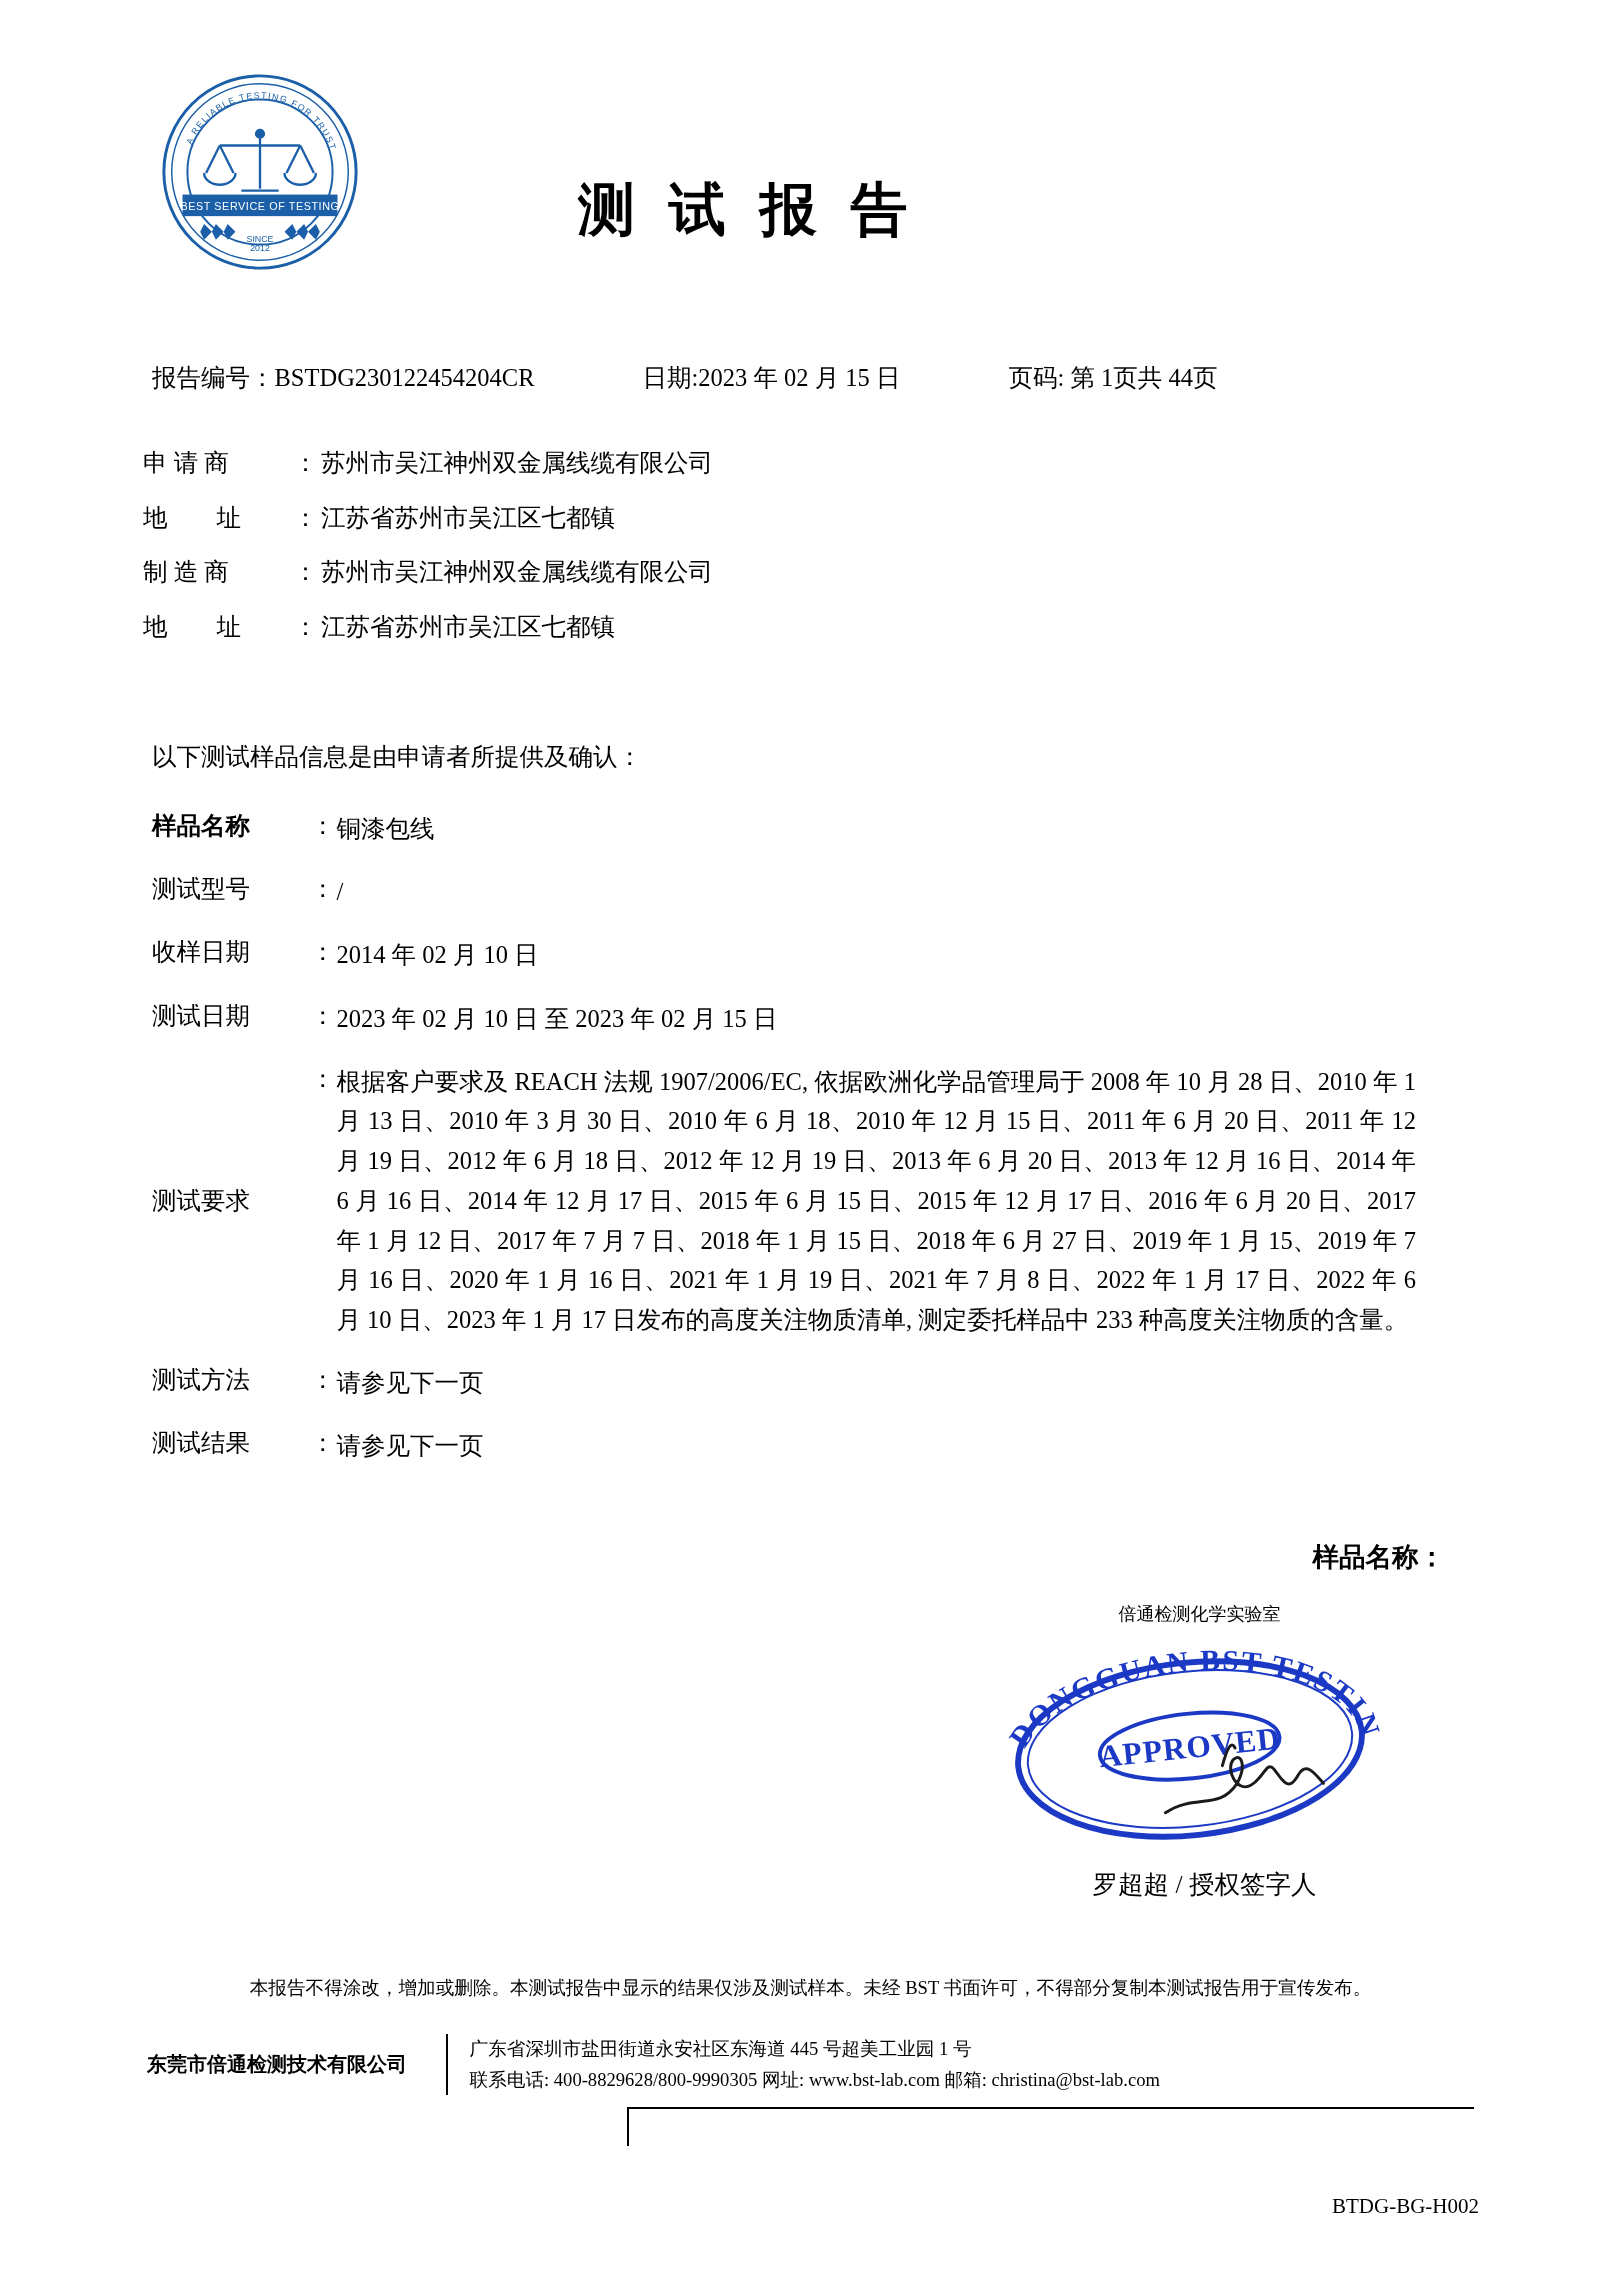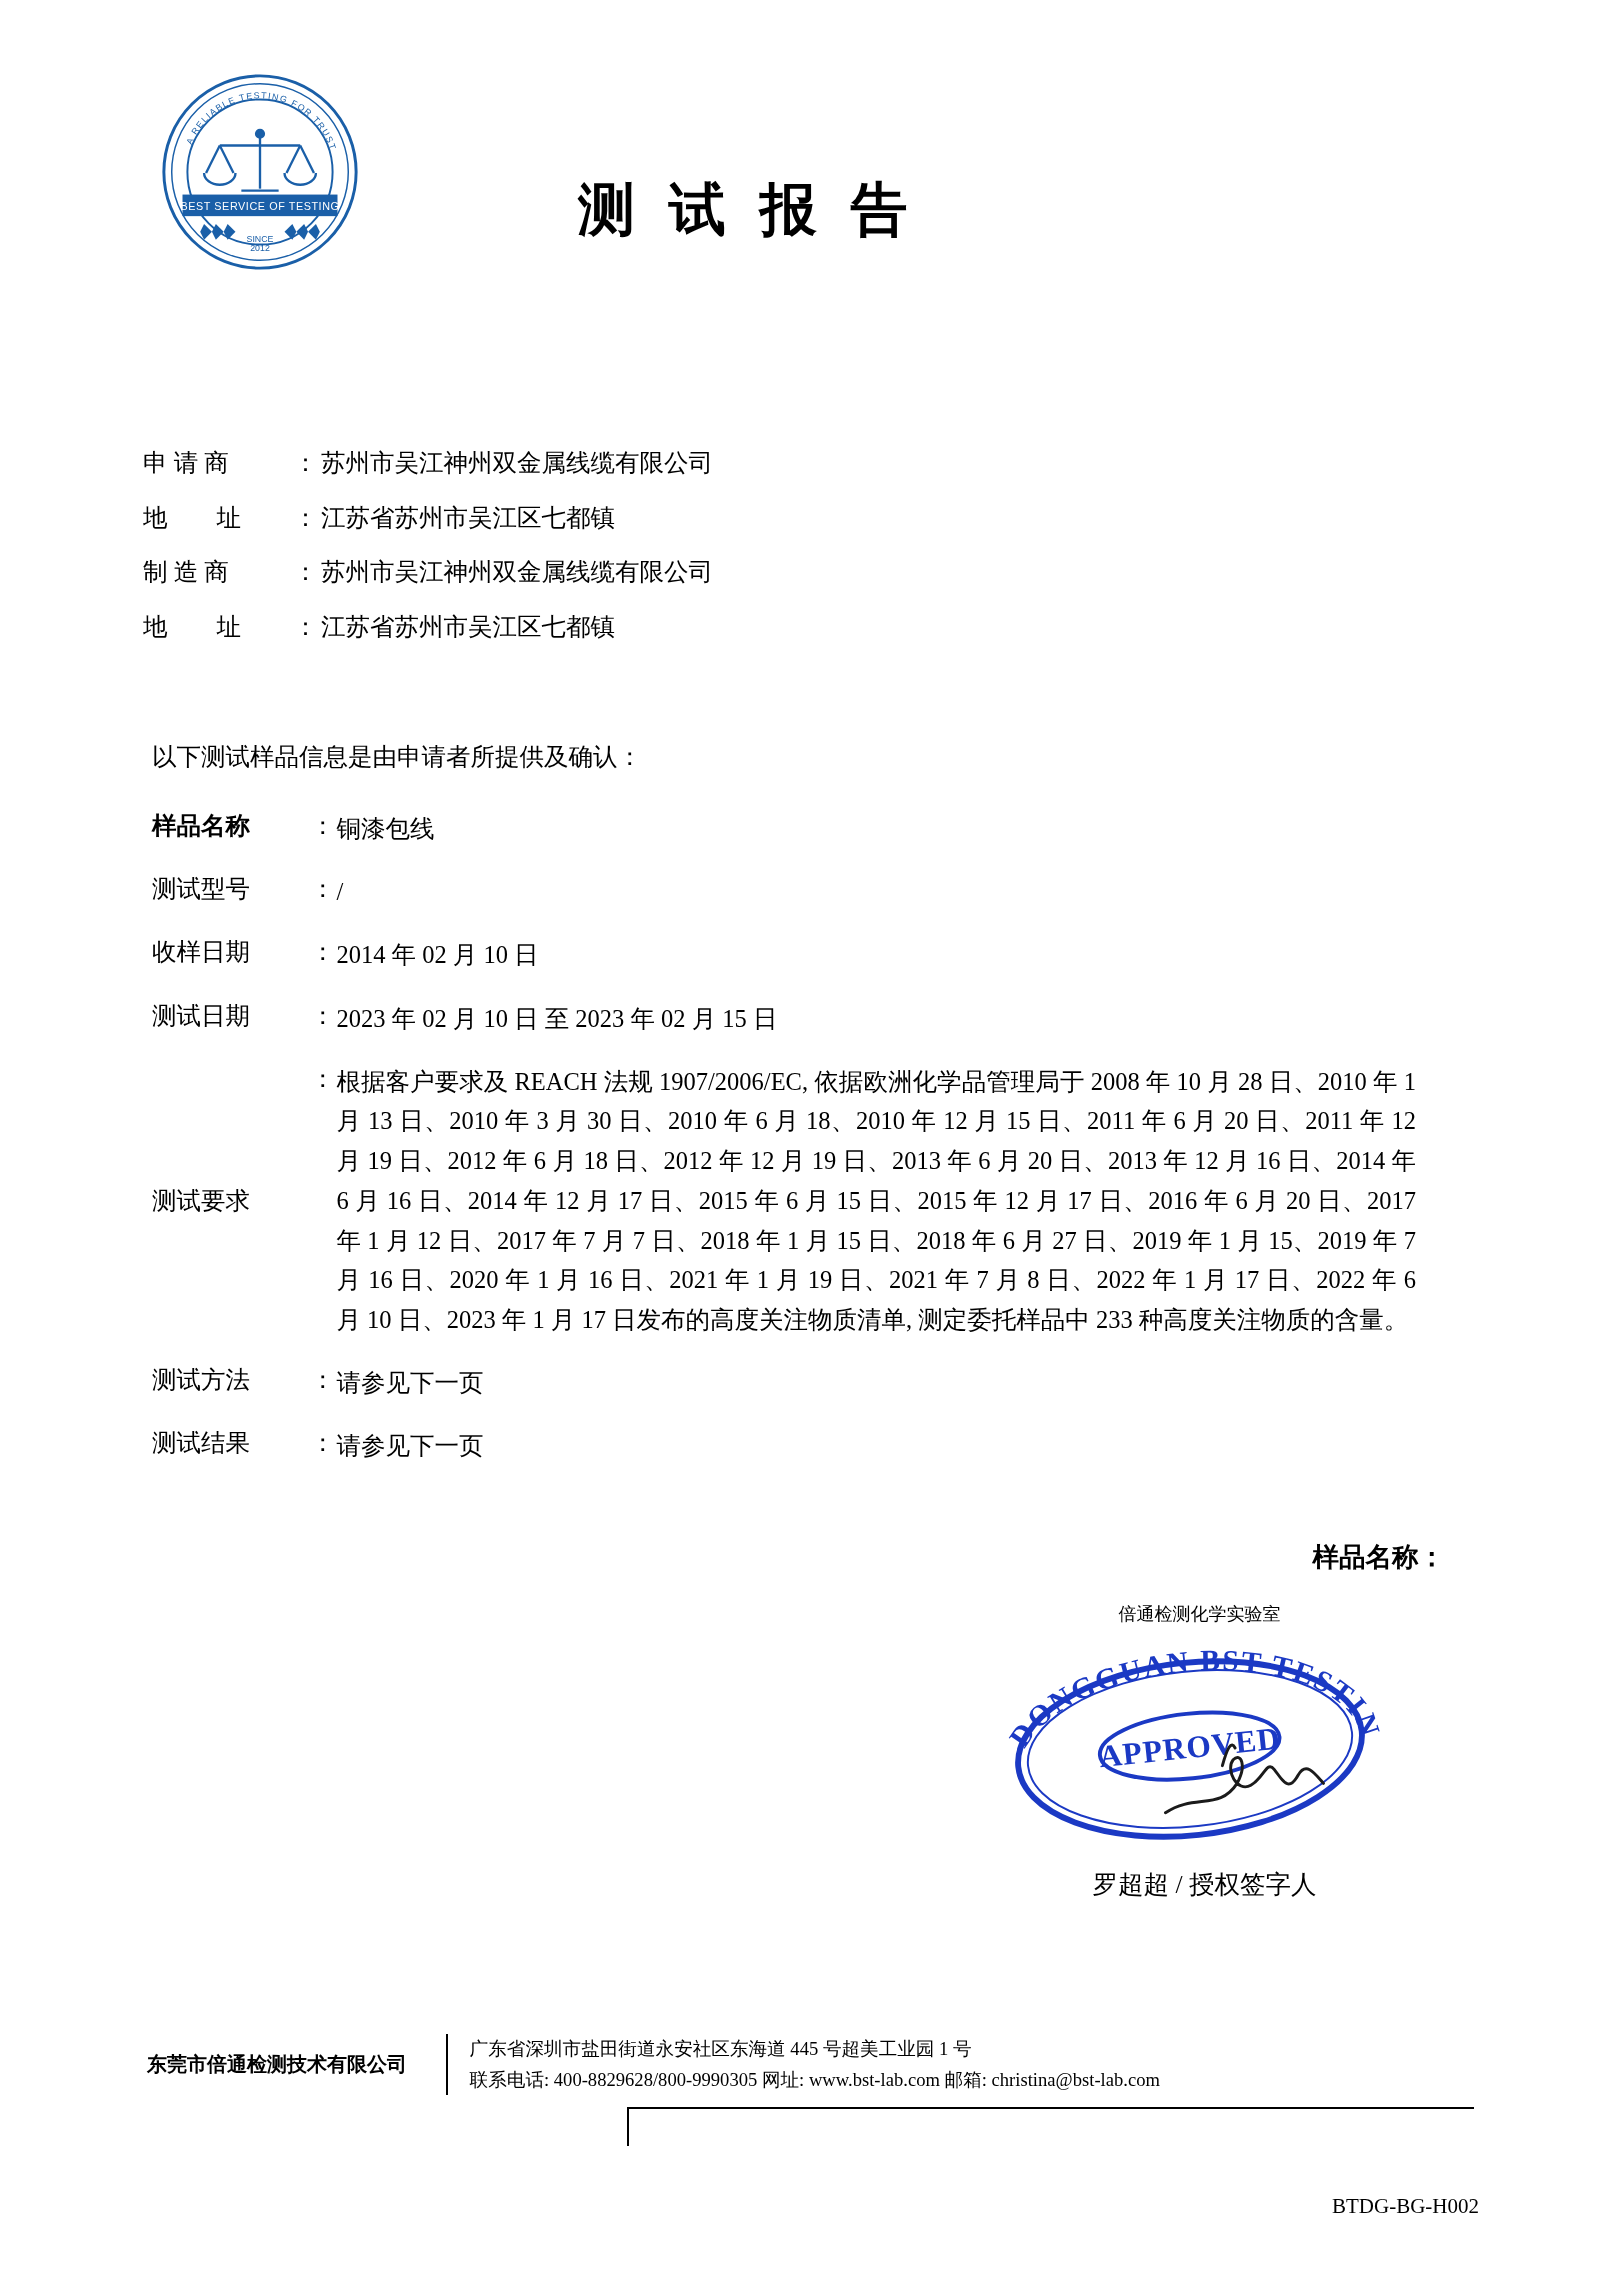--- a/index.html
+++ b/index.html
@@ -276,20 +276,31 @@
           <polygon points="150,158 142,166 150,174 154,166"></polygon>
           <polygon points="138,158 130,166 138,174 142,166"></polygon>
         </g>
         <text x="105" y="176" font-size="9" fill="#1a5fa8" text-anchor="middle" font-family="Liberation Sans, sans-serif">SINCE</text>
         <text x="105" y="186" font-size="9" fill="#1a5fa8" text-anchor="middle" font-family="Liberation Sans, sans-serif">2012</text>
       </svg>
     </div>
     <div class="doc-title">测 试 报 告</div>
   </div>
 
+  <div class="meta-line">
+    <div class="meta-report-no">
+      <span>报告编号：</span><span>BSTDG230122454204CR</span>
+    </div>
+    <div class="meta-date">
+      <span>日期:</span><span>2023 年 02 月 15 日</span>
+    </div>
+    <div class="meta-page">
+      <span>页码:</span>&nbsp;<span>第 1页共 44页</span>
+    </div>
+  </div>
 
   <div class="info-block">
     <div class="info-row">
       <div class="info-label">申 请 商</div>
       <div class="info-colon">：</div>
       <div class="info-value">苏州市吴江神州双金属线缆有限公司</div>
     </div>
     <div class="info-row">
       <div class="info-label">地　　址</div>
       <div class="info-colon">：</div>
@@ -367,20 +378,21 @@
           </g>
 
           <path d="M 185,170 C 215,150 240,168 258,140 C 268,122 262,108 254,116 C 246,126 258,150 272,142 C 286,134 288,116 296,126 C 304,136 310,150 320,132 C 328,118 336,128 346,140" fill="none" stroke="#1b1b1b" stroke-width="3" stroke-linecap="round"></path>
           <path d="M 243,122 C 248,104 252,96 256,104" fill="none" stroke="#1b1b1b" stroke-width="3" stroke-linecap="round"></path>
         </svg>
       </div>
     </div>
     <div class="sign-name">罗超超 / 授权签字人</div>
   </div>
 
+  <div class="disclaimer">本报告不得涂改，增加或删除。本测试报告中显示的结果仅涉及测试样本。未经 BST 书面许可，不得部分复制本测试报告用于宣传发布。</div>
 
   <div class="footer">
     <div class="footer-company">东莞市倍通检测技术有限公司</div>
     <div class="footer-sep"></div>
     <div class="footer-addr">
       <div>广东省深圳市盐田街道永安社区东海道 445 号超美工业园 1 号</div>
       <div>联系电话: 400-8829628/800-9990305 网址: www.bst-lab.com 邮箱: christina@bst-lab.com</div>
     </div>
   </div>
   <div class="footer-rule"></div>

